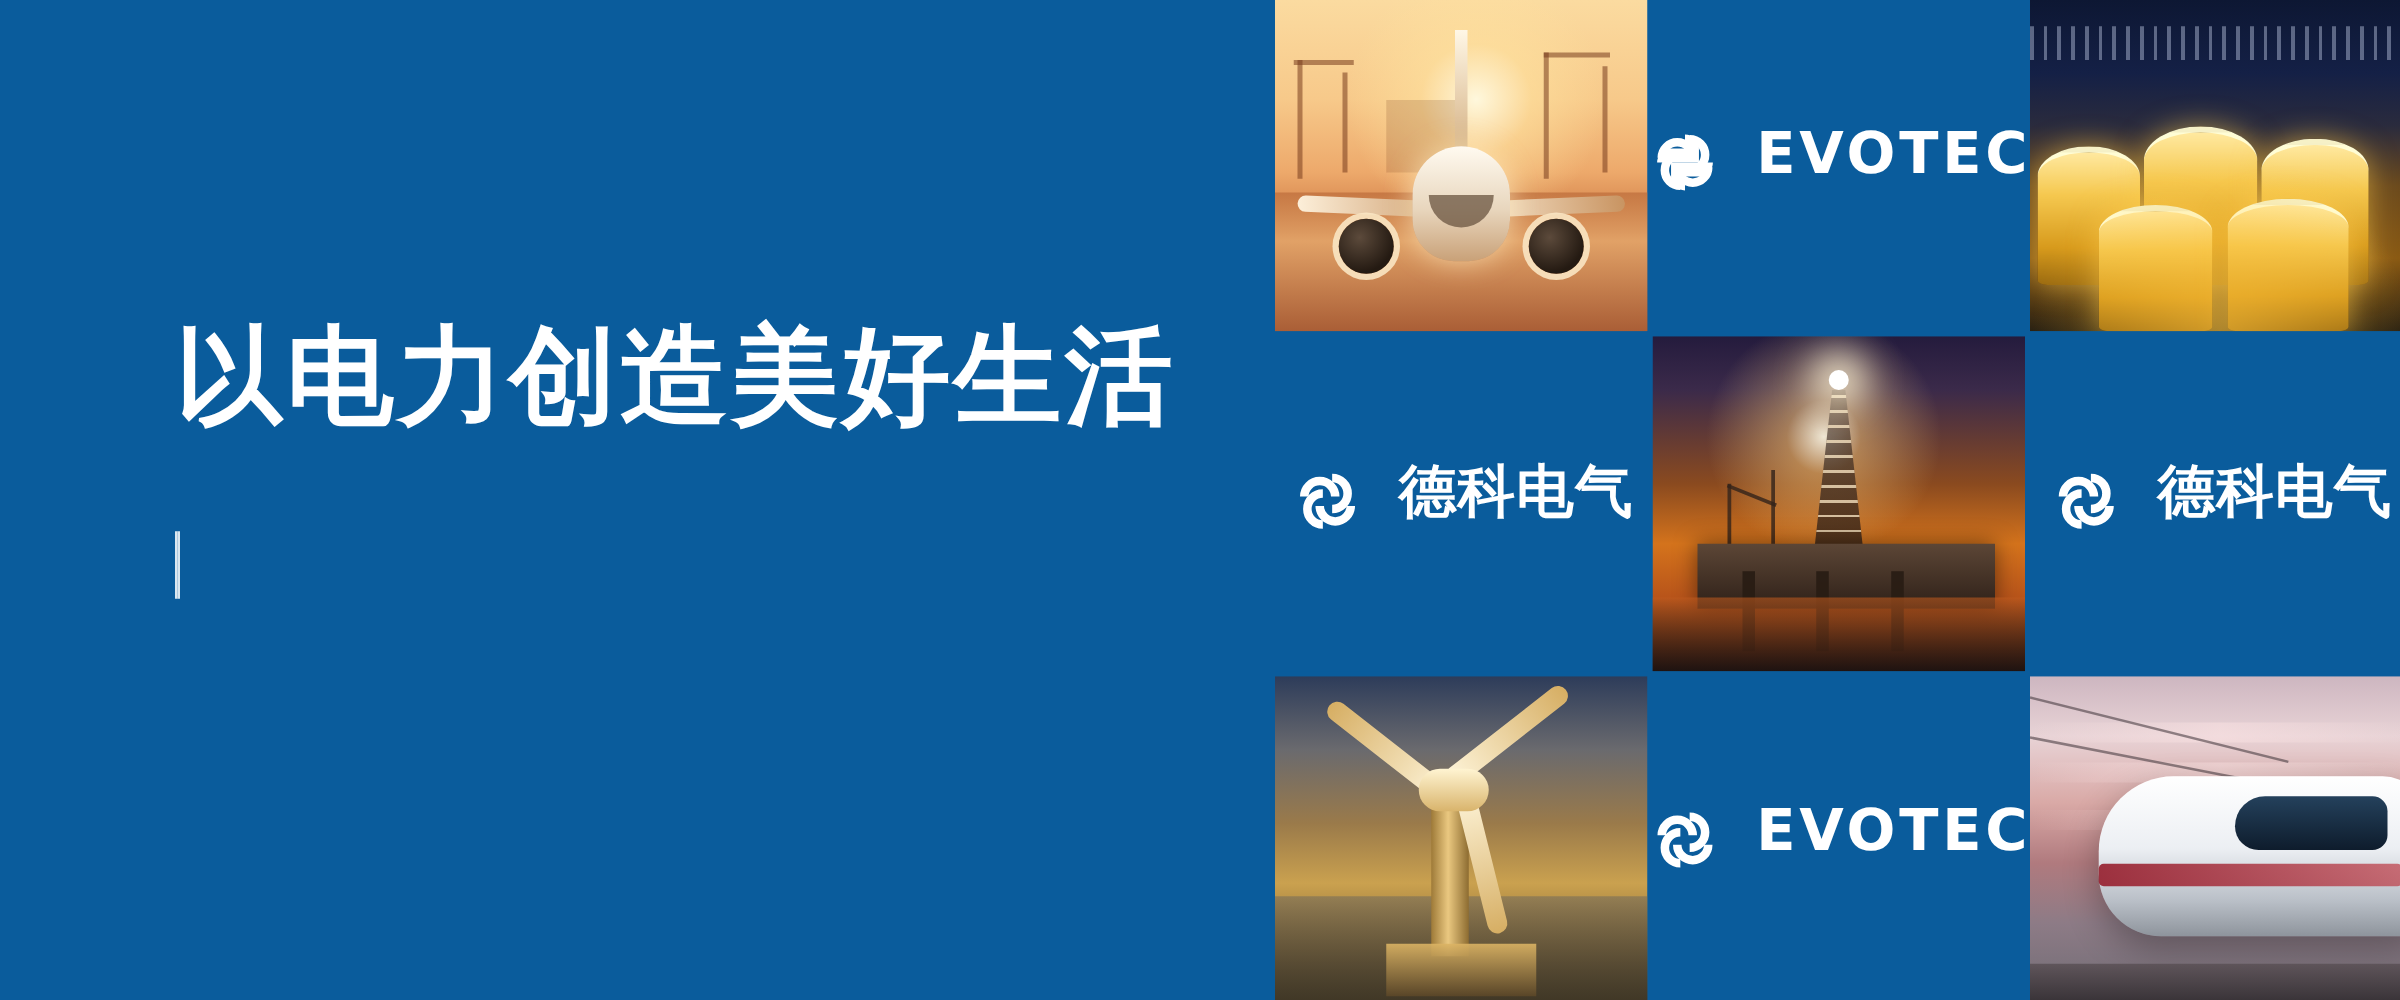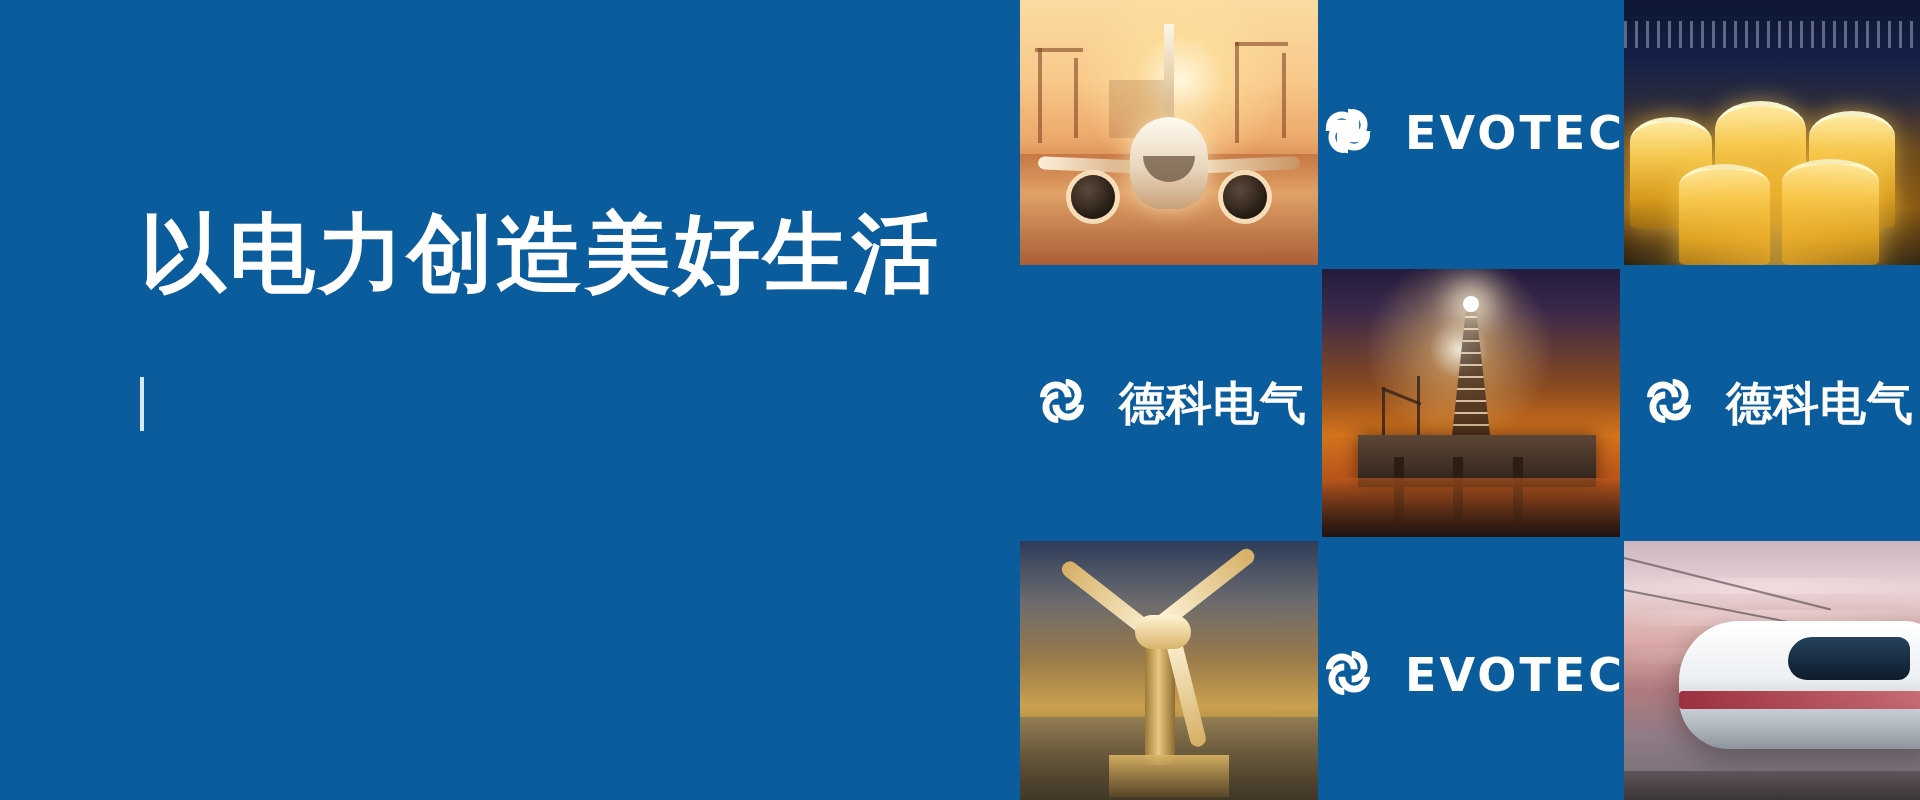--- a/index.html
+++ b/index.html
@@ -10,20 +10,21 @@
     -webkit-font-smoothing:antialiased;
   }
   .banner{position:relative;width:1920px;height:800px;background:#0a5c9c;overflow:hidden;}
 
   
   .copy{position:absolute;left:140px;top:210px;width:800px;}
   .headline{
     font-size:86px;line-height:1.0;color:#ffffff;
     font-weight:700;letter-spacing:3px;white-space:nowrap;
     font-family:"DejaVu Sans","Liberation Sans",sans-serif;
+    margin-top:48px;
   }
   .sub-wrap{
     margin-top:78px;display:flex;align-items:center;height:60px;
   }
   .rule{width:2px;height:54px;background:rgba(255,255,255,.85);flex:none;}
   .sub-items{display:flex;align-items:center;padding:0 14px;}
   .bullet{
     width:9px;height:11px;background:#ffffff;flex:none;margin:0 9px;
     display:inline-block;
   }
@@ -153,21 +154,21 @@
   .ph-train .stripe{
     position:absolute;right:2%;top:56%;width:80%;height:7%;
     background:linear-gradient(90deg,rgba(150,30,45,.9),rgba(190,60,70,.7));
     border-radius:4px;
   }
   .ph-train .wire{position:absolute;background:rgba(60,50,55,.55);height:2px;transform-origin:left center;}
   .ph-train .rail{position:absolute;left:0;right:0;bottom:0;height:14%;
     background:linear-gradient(180deg,rgba(90,80,85,.85),rgba(45,40,44,.95));}
 
   
-  .lockup{display:flex;align-items:center;gap:26px;}
+  .lockup{display:flex;align-items:flex-start;gap:26px;}
   .mark{flex:none;}
   .wordmark{
     color:#fff;font-weight:800;letter-spacing:4px;line-height:1;
     font-family:"DejaVu Sans","Liberation Sans",sans-serif;
   }
   .lockup.en .wordmark{font-size:46px;letter-spacing:3px;}
   .lockup.cn .wordmark{font-size:46px;letter-spacing:1px;font-weight:700;}
 </style>
 </head>
 <body>

